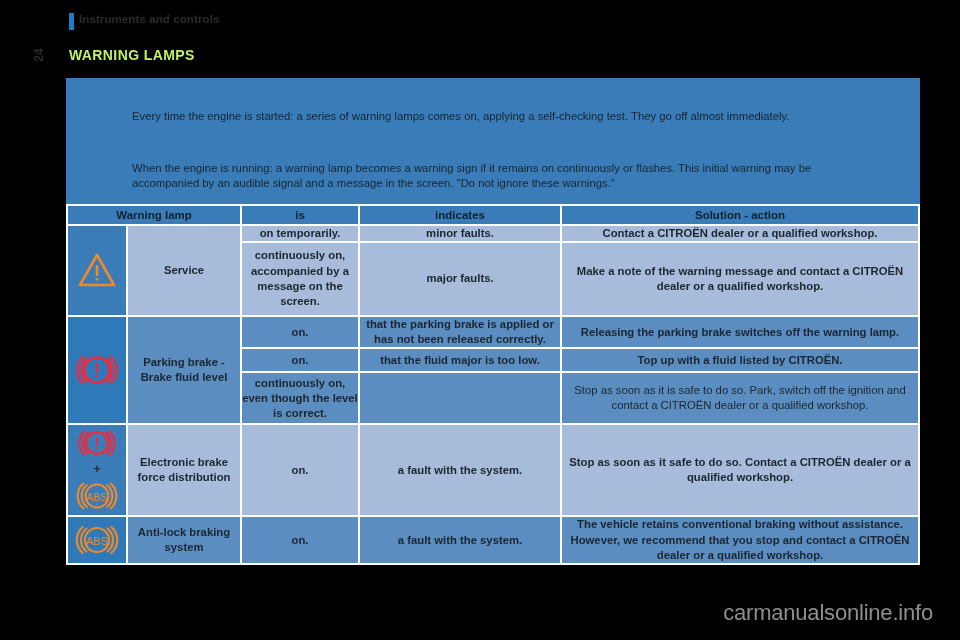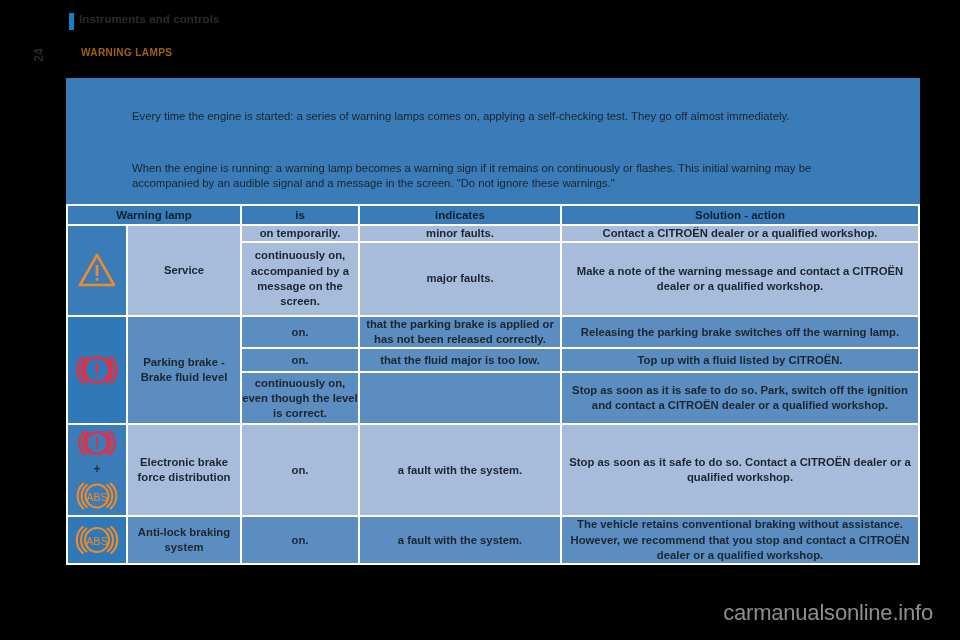--- a/index.html
+++ b/index.html
@@ -54,26 +54,25 @@
   .page-number span {
     transform: rotate(-90deg);
     display: block;
   }
 
   
   .section-title {
     position: absolute;
     left: 69px;
     top: 47px;
-    font-size: 10px;
-    font-weight: bold;
-    color: #a16207;
+    font-size: 14px;
+    font-weight: bold;
+    color: #bef264;
     letter-spacing: 0.4px;
     white-space: nowrap;
-    margin-left: 12px;
   }
 
   
   .content {
     position: absolute;
     left: 66px;
     top: 78px;
     width: 854px;
   }
 
@@ -115,21 +114,21 @@
   }
 
   
   .cell {
     font-size: 11.3px;
     line-height: 1.35;
     color: #1b2630;
     padding: 7px 9px;
     font-weight: bold;
   }
-  .cell.bold { font-weight: bold; }
+  .cell.bold { font-weight: normal; }
 
   .lt { background: #a7bcdb; }     
   .dk { background: #5b8dc0; }     
   .icon-lt { background: #3a7cb8; }
   .icon-dk { background: #3079b8; }
 
   .icon-cell {
     width: 58px;
     text-align: center;
     vertical-align: middle;

